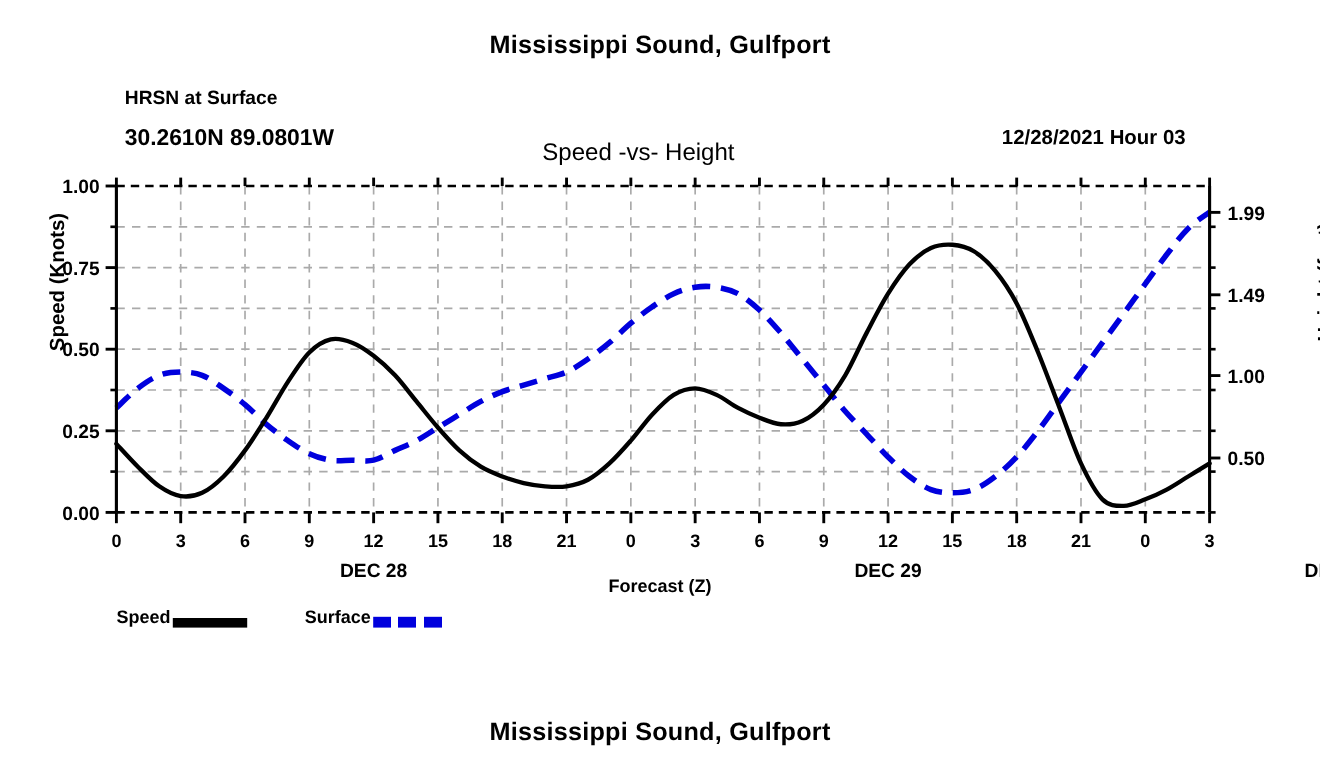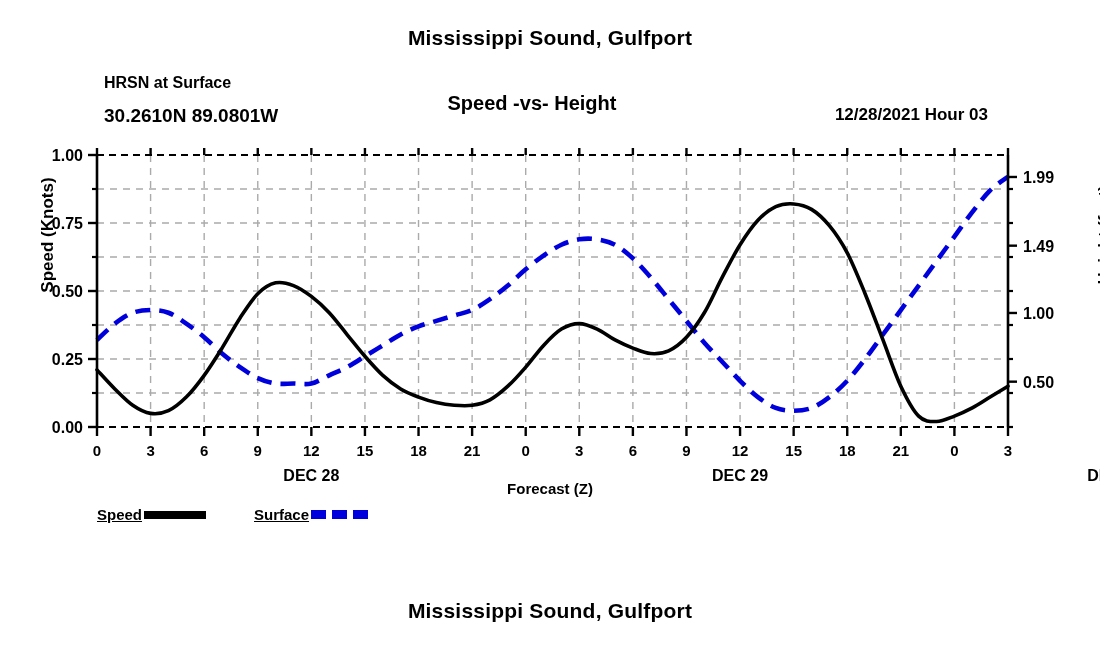--- a/index.html
+++ b/index.html
@@ -19,22 +19,22 @@
     position:absolute;left:0;top:599px;width:1100px;text-align:center;
     font-size:21px;font-weight:bold;letter-spacing:0.2px;
   }
   .meta-station{
     position:absolute;left:104px;top:74px;font-size:16px;font-weight:bold;
   }
   .meta-coords{
     position:absolute;left:104px;top:105px;font-size:19px;font-weight:bold;
   }
   .subtitle{
-    position:absolute;left:0;top:92px;width:1064px;text-align:center;
-    font-size:20px;font-weight:bold;
+    position:absolute;left:0;top:116px;width:1064px;text-align:center;
+    font-size:20px;font-weight:normal;
   }
   .meta-date{
     position:absolute;right:112px;top:105px;font-size:17px;font-weight:bold;
   }
 
   .plot-wrap{position:absolute;left:0;top:0;width:1100px;height:650px;}
   svg.plot{position:absolute;left:0;top:0;}
 
   .ylabel-left{
     position:absolute;left:-52px;top:225px;width:200px;text-align:center;
@@ -51,21 +51,21 @@
     font-size:15px;font-weight:bold;
   }
 
   .tick-text{font-size:15px;font-weight:bold;font-family:"Liberation Sans",sans-serif;}
   .ytick-text{font-size:16px;font-weight:bold;font-family:"Liberation Sans",sans-serif;}
   .day-text{font-size:16px;font-weight:bold;font-family:"Liberation Sans",sans-serif;}
 
   .legend{
     position:absolute;left:97px;top:506px;display:flex;align-items:center;gap:0px;
   }
-  .legend-item{display:flex;align-items:center;text-decoration:underline;}
+  .legend-item{display:flex;align-items:flex-end;}
   .legend-label{font-size:15px;font-weight:bold;}
   .legend-swatch-speed{
     width:62px;height:8px;background:#000000;margin-left:2px;
   }
   .legend-swatch-height{
     width:62px;height:9px;margin-left:2px;
     background:repeating-linear-gradient(to right,#0000dd 0px,#0000dd 15px,#ffffff 15px,#ffffff 21px);
   }
   .legend-gap{width:48px;}
 </style>

